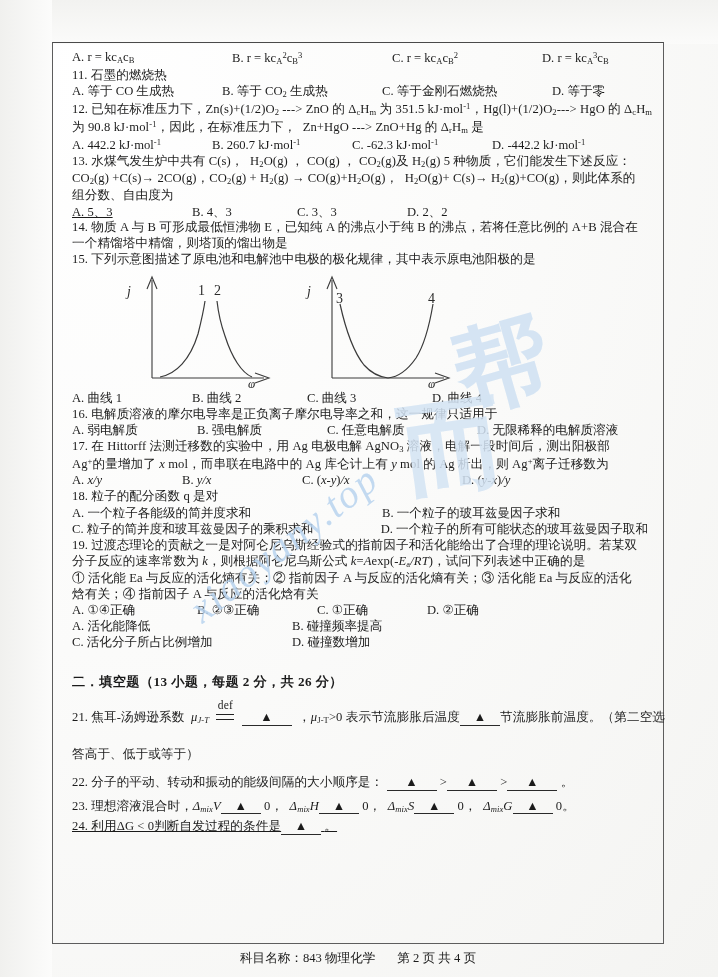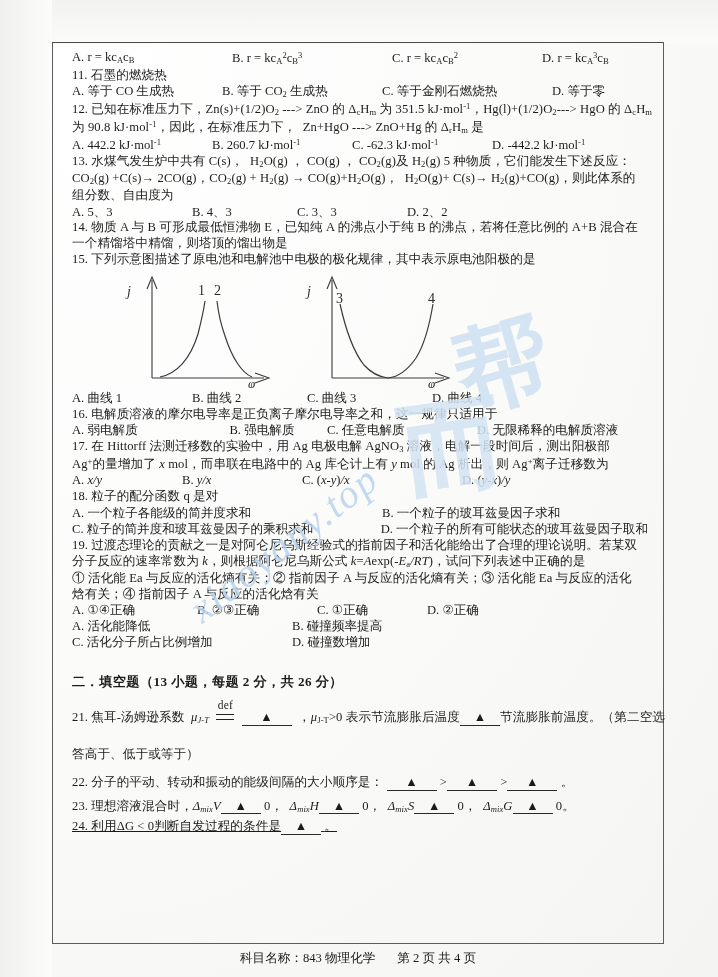--- a/index.html
+++ b/index.html
@@ -205,21 +205,21 @@
     <span class="opt" style="width:140px;">A. 442.2 kJ·mol<sup>-1</sup></span>
     <span class="opt" style="width:140px;">B. 260.7 kJ·mol<sup>-1</sup></span>
     <span class="opt" style="width:140px;">C. -62.3 kJ·mol<sup>-1</sup></span>
     <span class="opt">D. -442.2 kJ·mol<sup>-1</sup></span>
   </div>
 
   <div class="line ln">13. 水煤气发生炉中共有 C(s)，&nbsp; H<sub>2</sub>O(g) ， CO(g) ， CO<sub>2</sub>(g)及 H<sub>2</sub>(g) 5 种物质，它们能发生下述反应：</div>
   <div class="line" style="margin-top:3.4px;font-family:Liberation Serif, serif;">CO<sub>2</sub>(g) +C(s)→ 2CO(g)，CO<sub>2</sub>(g) + H<sub>2</sub>(g) → CO(g)+H<sub>2</sub>O(g)，&nbsp; H<sub>2</sub>O(g)+ C(s)→ H<sub>2</sub>(g)+CO(g)，则此体系的</div>
   <div class="line" style="margin-top:3.4px;">组分数、自由度为</div>
   <div class="opt-row">
-    <span class="opt" style="width:120px;">A. 5、3</span>
+    <span class="opt" style="width:120px;text-decoration:underline;">A. 5、3</span>
     <span class="opt" style="width:105px;">B. 4、3</span>
     <span class="opt" style="width:110px;">C. 3、3</span>
     <span class="opt">D. 2、2</span>
   </div>
 
   <div class="line ln">14. 物质 A 与 B 可形成最低恒沸物 E，已知纯 A 的沸点小于纯 B 的沸点，若将任意比例的 A+B 混合在</div>
   <div class="line" style="margin-top:3.4px;">一个精馏塔中精馏，则塔顶的馏出物是</div>
 
   <div class="line ln">15. 下列示意图描述了原电池和电解池中电极的极化规律，其中表示原电池阳极的是</div>
 
@@ -263,21 +263,21 @@
   <div class="opt-row" style="margin-top:0;">
     <span class="opt" style="width:120px;">A. 曲线 1</span>
     <span class="opt" style="width:115px;">B. 曲线 2</span>
     <span class="opt" style="width:125px;">C. 曲线 3</span>
     <span class="opt">D. 曲线 4</span>
   </div>
 
   <div class="line ln">16. 电解质溶液的摩尔电导率是正负离子摩尔电导率之和，这一规律只适用于</div>
   <div class="opt-row">
     <span class="opt" style="width:125px;">A. 弱电解质</span>
-    <span class="opt" style="width:130px;text-align:center;">B. 强电解质</span>
+    <span class="opt" style="width:130px;">B. 强电解质</span>
     <span class="opt" style="width:150px;">C. 任意电解质</span>
     <span class="opt">D. 无限稀释的电解质溶液</span>
   </div>
 
   <div class="line ln">17. 在 Hittorff 法测迁移数的实验中，用 Ag 电极电解 AgNO<sub>3</sub> 溶液，电解一段时间后，测出阳极部</div>
   <div class="line" style="margin-top:3.4px;">Ag<sup>+</sup>的量增加了 <i>x</i> mol，而串联在电路中的 Ag 库仑计上有 <i>y</i> mol 的 Ag 析出，则 Ag<sup>+</sup>离子迁移数为</div>
   <div class="opt-row">
     <span class="opt" style="width:110px;">A. <i>x/y</i></span>
     <span class="opt" style="width:120px;">B. <i>y/x</i></span>
     <span class="opt" style="width:160px;">C. (<i>x-y</i>)<i>/x</i></span>

